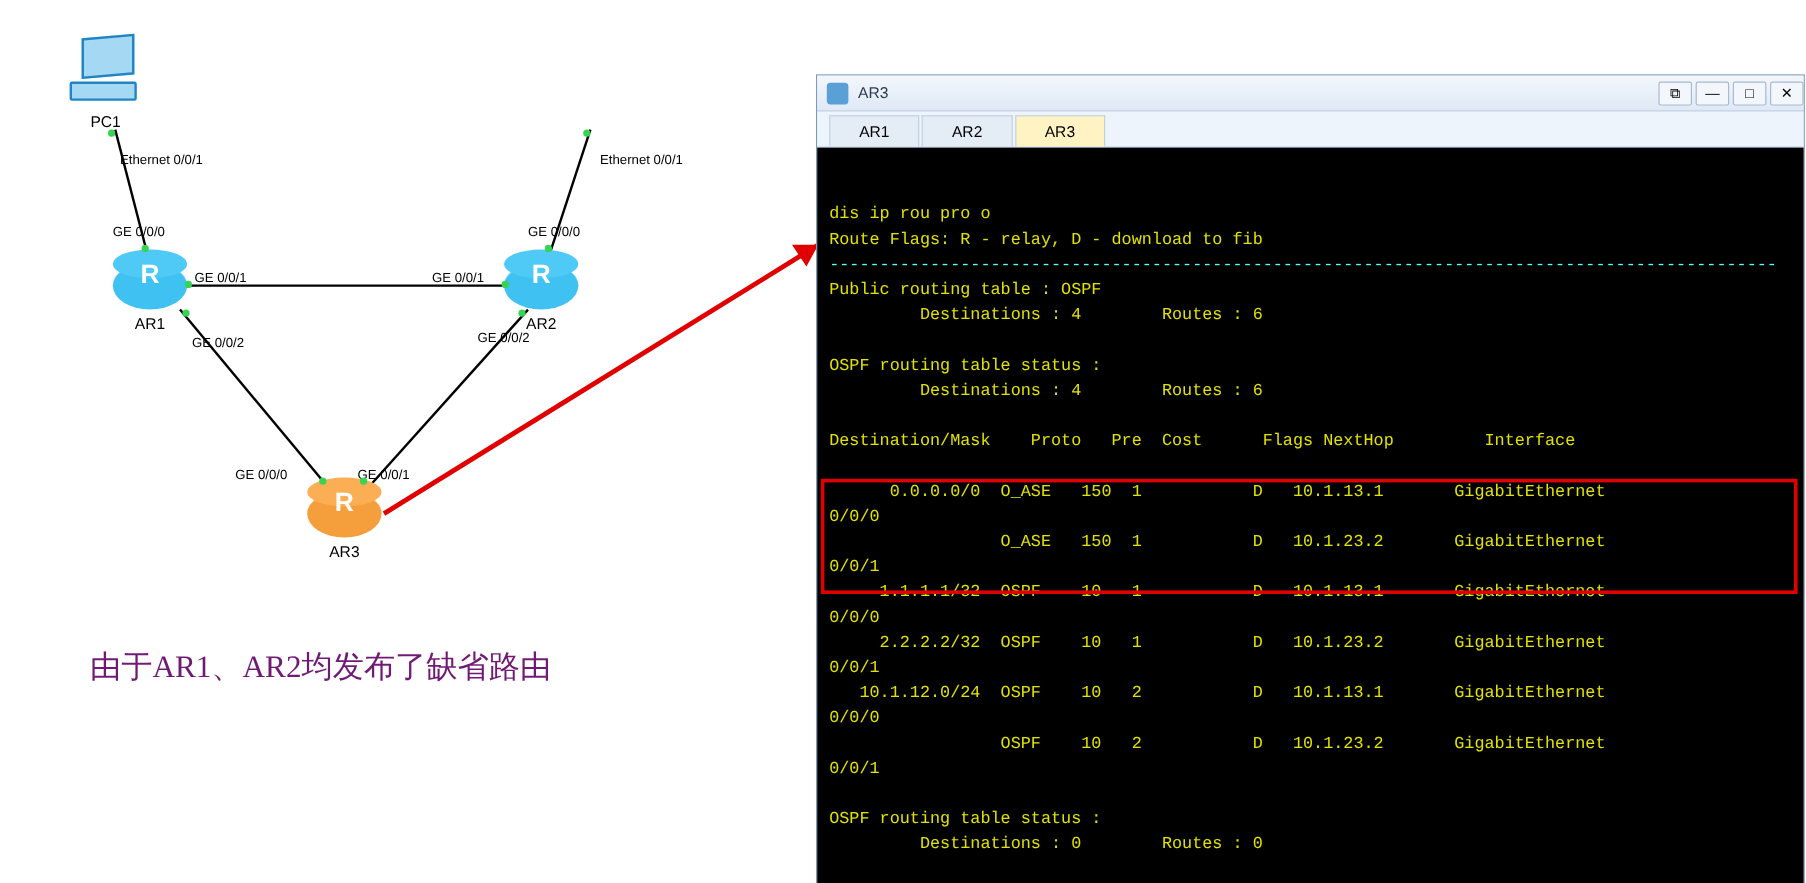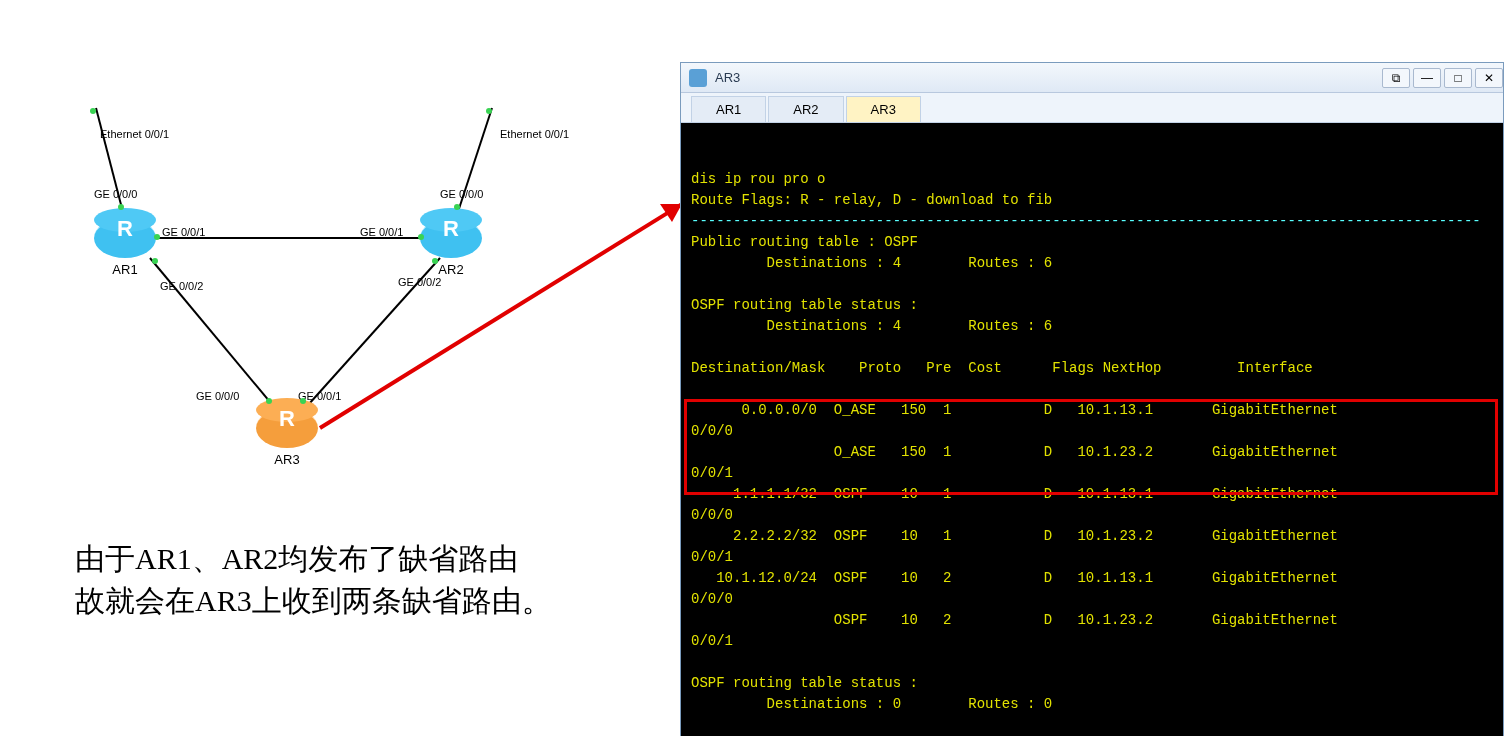--- a/index.html
+++ b/index.html
@@ -15,21 +15,21 @@
   
   .pc-icon { width: 60px; height: 60px; position: relative; }
   .pc-monitor { position: absolute; left: 10px; top: 0; width: 44px; height: 34px; background: #a5d8f3; border: 2px solid #2185c5; transform: skewY(-5deg); }
   .pc-base { position: absolute; left: 0; top: 38px; width: 56px; height: 16px; background: #a5d8f3; border: 2px solid #2185c5; border-radius: 2px; }
   .router-icon { width: 62px; height: 40px; background: #3fc1f1; border-radius: 50%; position: relative; border-top: 2px solid #8de0ff; }
   .router-icon::before { content: ""; position: absolute; left: 0; right: 0; top: -12px; height: 24px; background: #4fc9f5; border-radius: 50%; }
   .router-icon .letter { position: absolute; width: 100%; text-align: center; top: -4px; color: #fff; font-size: 22px; font-weight: bold; }
   .router-orange { background: #f59e3c; border-top: 2px solid #ffc98a; }
   .router-orange::before { background: #fcae54; }
 
-  .anno { position: absolute; left: 75px; top: 538px; font-size: 30px; color: #000000; font-family: KaiTi, SimSun, serif; line-height: 1.4; }
+  .anno { position: absolute; left: 75px; top: 538px; font-size: 26px; color: #701a75; font-family: KaiTi, SimSun, serif; line-height: 1.4; }
 
   
   .term-wrap { position: absolute; left: 680px; top: 62px; width: 824px; border: 1px solid #7a9bbd; background: #e9f0f8; }
   .titlebar { height: 30px; background: linear-gradient(#f3f7fc, #dfe9f5); display: flex; align-items: center; border-bottom: 1px solid #b8c8de; }
   .titlebar .ticon { width: 18px; height: 18px; margin: 0 8px; background: #5aa0d6; border-radius: 3px; }
   .titlebar .ttitle { font-size: 13px; color: #2a3b52; flex: 1; }
   .winbtns { display: flex; }
   .winbtn { width: 28px; height: 20px; border: 1px solid #a9b9cf; margin-left: 3px; display: flex; align-items: center; justify-content: center; font-size: 12px; background: #f3f7fc; border-radius: 2px; }
   .tabs { height: 30px; background: #eef4fb; display: flex; align-items: flex-end; padding-left: 10px; border-bottom: 1px solid #c2d2e6; }
   .tab { padding: 5px 24px; font-size: 13px; border: 1px solid #c2d2e6; border-bottom: none; margin-right: 2px; background: #e4ecf6; }
@@ -51,20 +51,27 @@
     <line x1="96" y1="108" x2="126" y2="224" stroke="#000" stroke-width="2"></line>
     <line x1="492" y1="108" x2="454" y2="224" stroke="#000" stroke-width="2"></line>
     <line x1="157" y1="238" x2="423" y2="238" stroke="#000" stroke-width="2"></line>
     <line x1="150" y1="258" x2="280" y2="414" stroke="#000" stroke-width="2"></line>
     <line x1="440" y1="258" x2="300" y2="414" stroke="#000" stroke-width="2"></line>
 
     <line x1="320" y1="428" x2="682" y2="204" stroke="#e10000" stroke-width="4"></line>
     <polygon class="arrow-poly" points="682,204 660,204 672,222"></polygon>
   </svg>
 
+  <div class="node" style="left:58px; top:30px;">
+    <div class="pc-icon">
+        <div class="pc-monitor"></div>
+        <div class="pc-base"></div>
+      </div>
+    <div class="lbl">PC1</div>
+  </div>
   <div class="port" style="left:100px; top:128px;">Ethernet 0/0/1</div>
 
   <div class="port" style="left:500px; top:128px;">Ethernet 0/0/1</div>
 
   <div class="node" style="left:94px; top:218px;">
     <div class="router-icon">
         <div class="letter">R</div>
       </div>
     <div class="lbl">AR1</div>
   </div>
@@ -98,21 +105,20 @@
   <div class="dot" style="left:154px; top:234px;"></div>
   <div class="dot" style="left:418px; top:234px;"></div>
   <div class="dot" style="left:152px; top:258px;"></div>
   <div class="dot" style="left:432px; top:258px;"></div>
   <div class="dot" style="left:266px; top:398px;"></div>
   <div class="dot" style="left:300px; top:398px;"></div>
 </div>
 
 <div class="anno">
   <div>由于AR1、AR2均发布了缺省路由</div>
-  <div>故就会在AR3上收到两条缺省路由。</div>
 </div>
 
 <div class="term-wrap">
   <div class="titlebar">
     <div class="ticon"></div>
     <div class="ttitle">AR3</div>
     <div class="winbtns">
       <div class="winbtn">⧉</div>
       <div class="winbtn">—</div>
       <div class="winbtn">□</div>

